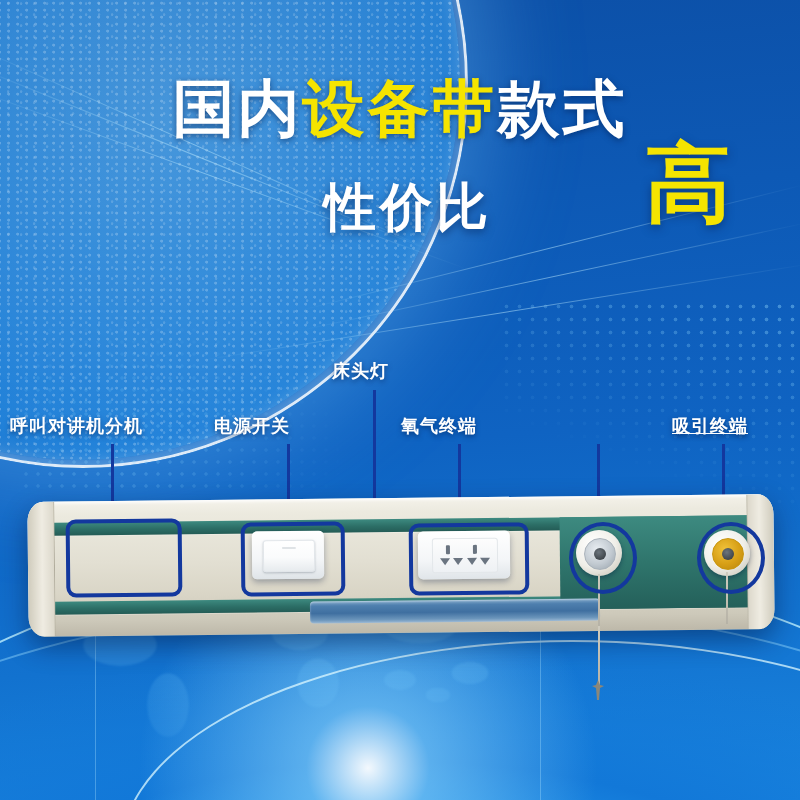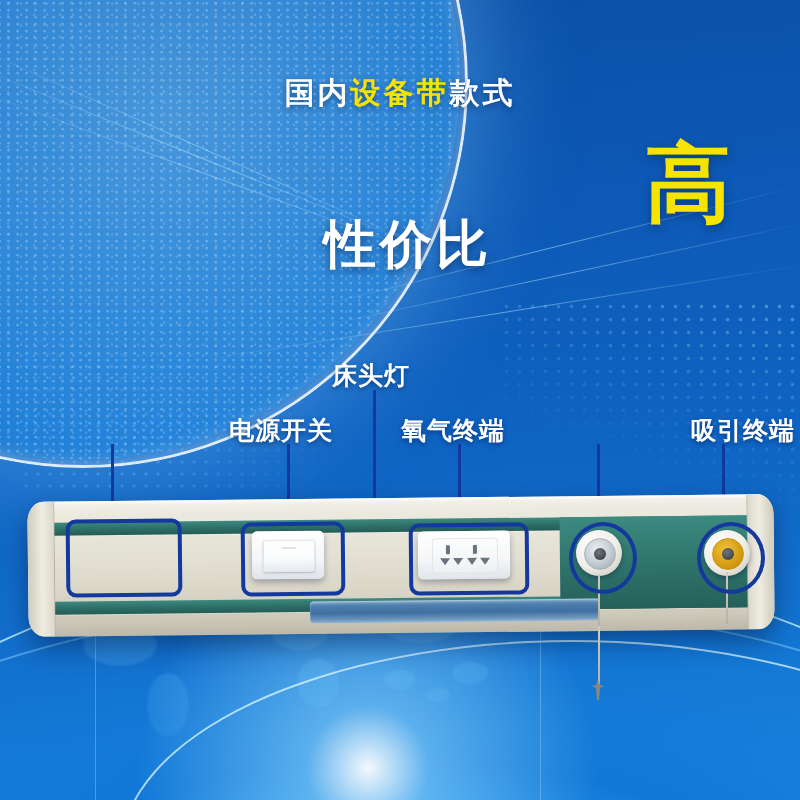--- a/index.html
+++ b/index.html
@@ -75,41 +75,41 @@
   .swoosh{position:absolute;border-radius:50%;border:2px solid rgba(180,235,255,.55);filter:blur(.6px);}
   .sw1{left:-160px;top:560px;width:1150px;height:520px;border-color:rgba(190,240,255,.8);}
   .sw2{left:-260px;top:600px;width:1350px;height:560px;border-color:rgba(150,220,255,.45);}
   .sw3{left:120px;top:640px;width:900px;height:420px;border-color:rgba(220,248,255,.75);}
   .ray{position:absolute;background:linear-gradient(90deg,rgba(170,225,255,0),rgba(190,235,255,.5),rgba(170,225,255,0));height:1px;transform-origin:left center;}
   .vline{position:absolute;top:555px;height:245px;width:1px;background:rgba(170,225,255,.35);}
 
   
   .headline{position:absolute;left:0;right:0;top:78px;text-align:center;}
   .hl-row1{
-    font-size:30px;font-weight:bold;letter-spacing:3px;line-height:1;
+    font-size:62px;font-weight:bold;letter-spacing:3px;line-height:1;
     font-family:"DejaVu Sans","Liberation Sans",sans-serif;
   }
   .hl-white{color:#ffffff;text-shadow:0 2px 6px rgba(0,30,80,.55);}
   .hl-yellow{color:#f5e400;text-shadow:0 2px 6px rgba(0,30,80,.55);}
-  .hl-row2{position:absolute;left:16px;right:0;top:95px;text-align:center;margin-top:37px;}
+  .hl-row2{position:absolute;left:16px;right:0;top:95px;text-align:center;}
   .hl-big{
     display:inline-block;font-size:52px;font-weight:bold;letter-spacing:4px;color:#ffffff;
     text-shadow:0 3px 8px rgba(0,30,80,.55);
     font-family:"DejaVu Sans","Liberation Sans",sans-serif;
   }
   .hl-gao{
     position:absolute;left:645px;top:140px;font-size:86px;line-height:1;font-weight:bold;
     color:#f5e400;text-shadow:0 3px 10px rgba(0,30,80,.5);
     font-family:"DejaVu Sans","Liberation Sans",sans-serif;
   }
 
   
   .label{
     position:absolute;white-space:nowrap;color:#ffffff;font-weight:bold;
-    font-size:25px;letter-spacing:1px;
+    font-size:18px;letter-spacing:1px;
     font-family:"DejaVu Sans","Liberation Sans",sans-serif;
     text-shadow:0 2px 5px rgba(0,35,90,.65);
   }
   .leader{position:absolute;width:3px;background:#13389e;}
 
   
   .panel{
     position:absolute;left:28px;top:498px;width:746px;height:135px;
     border-radius:16px/20px;
     background:linear-gradient(180deg,#f4f2ea 0%,#eceadf 10%,#e2dfd2 46%,#d9d5c6 70%,#cdc9ba 88%,#bdb8a9 100%);
@@ -206,24 +206,25 @@
   <div class="headline">
     <div class="hl-row1">
       <span class="hl-white">国内</span><span class="hl-yellow">设备带</span><span class="hl-white">款式</span>
     </div>
     <div class="hl-row2">
       <span class="hl-big">性价比</span>
     </div>
   </div>
   <div class="hl-gao">高</div>
 
+  <div class="label" style="left:10px;top:414px;">呼叫对讲机分机</div>
   <div class="label" style="left:332px;top:359px;">床头灯</div>
-  <div class="label" style="left:229px;top:414px;">电源开关</div>
+  <div class="label" style="left:214px;top:414px;">电源开关</div>
   <div class="label" style="left:401px;top:414px;">氧气终端</div>
-  <div class="label" style="left:691px;top:414px;">吸引终端</div>
+  <div class="label" style="left:672px;top:414px;text-decoration:underline;">吸引终端</div>
 
   <div class="leader" style="left:111px;top:444px;height:96px;"></div>
   <div class="leader" style="left:373px;top:390px;height:212px;"></div>
   <div class="leader" style="left:287px;top:444px;height:90px;"></div>
   <div class="leader" style="left:458px;top:444px;height:90px;"></div>
   <div class="leader" style="left:597px;top:444px;height:92px;"></div>
   <div class="leader" style="left:722px;top:444px;height:92px;"></div>
 
   <div class="panel">
     <div class="stripe stripe-top"></div>

